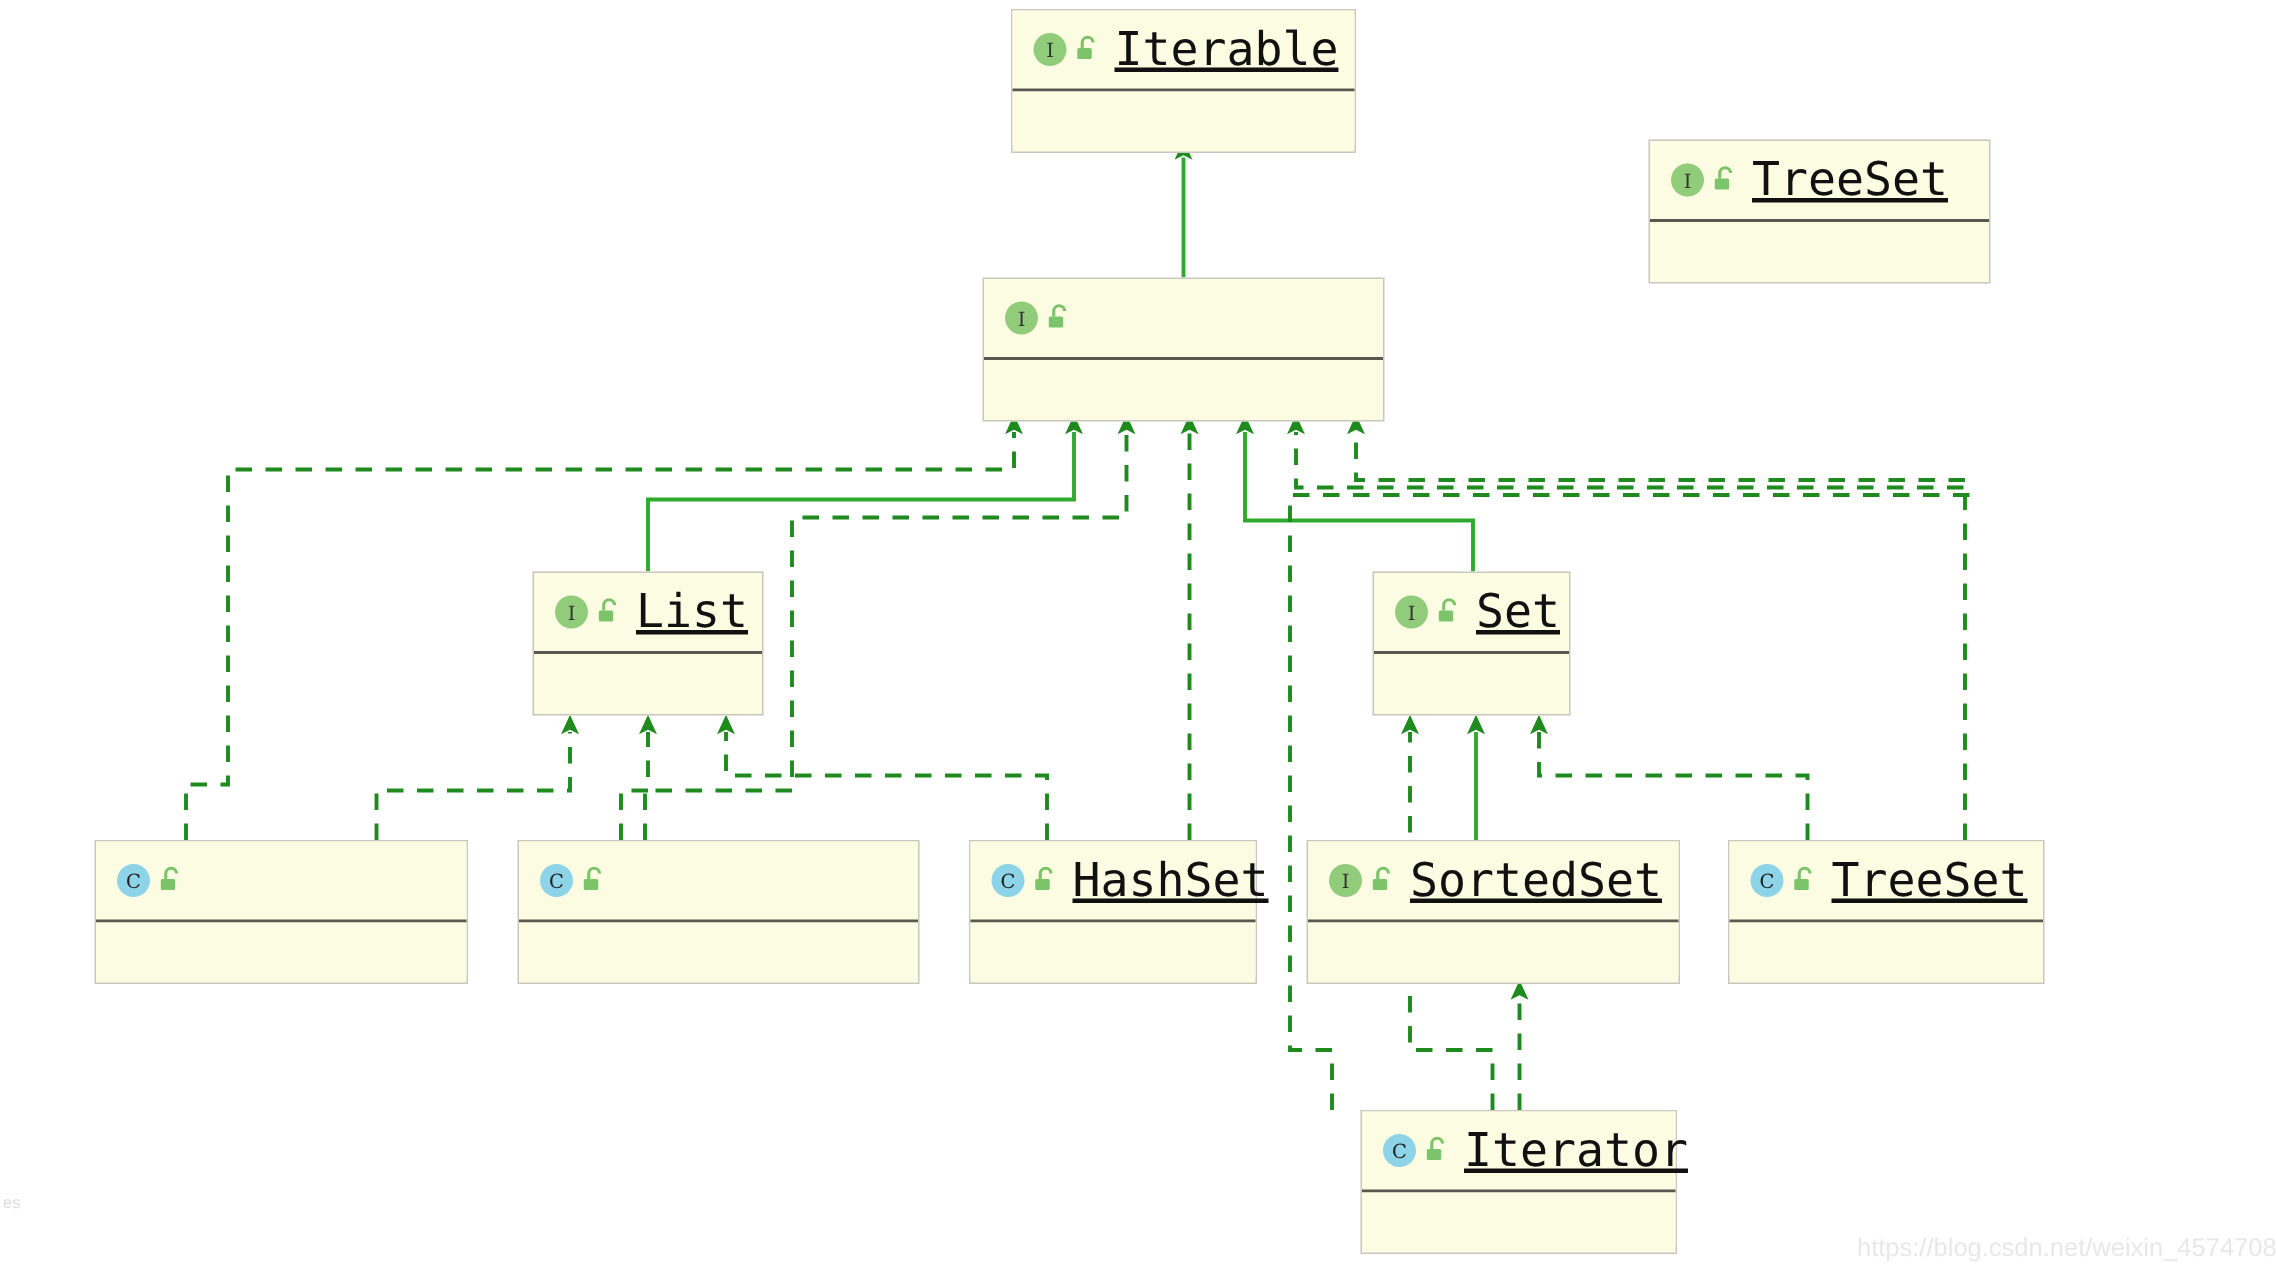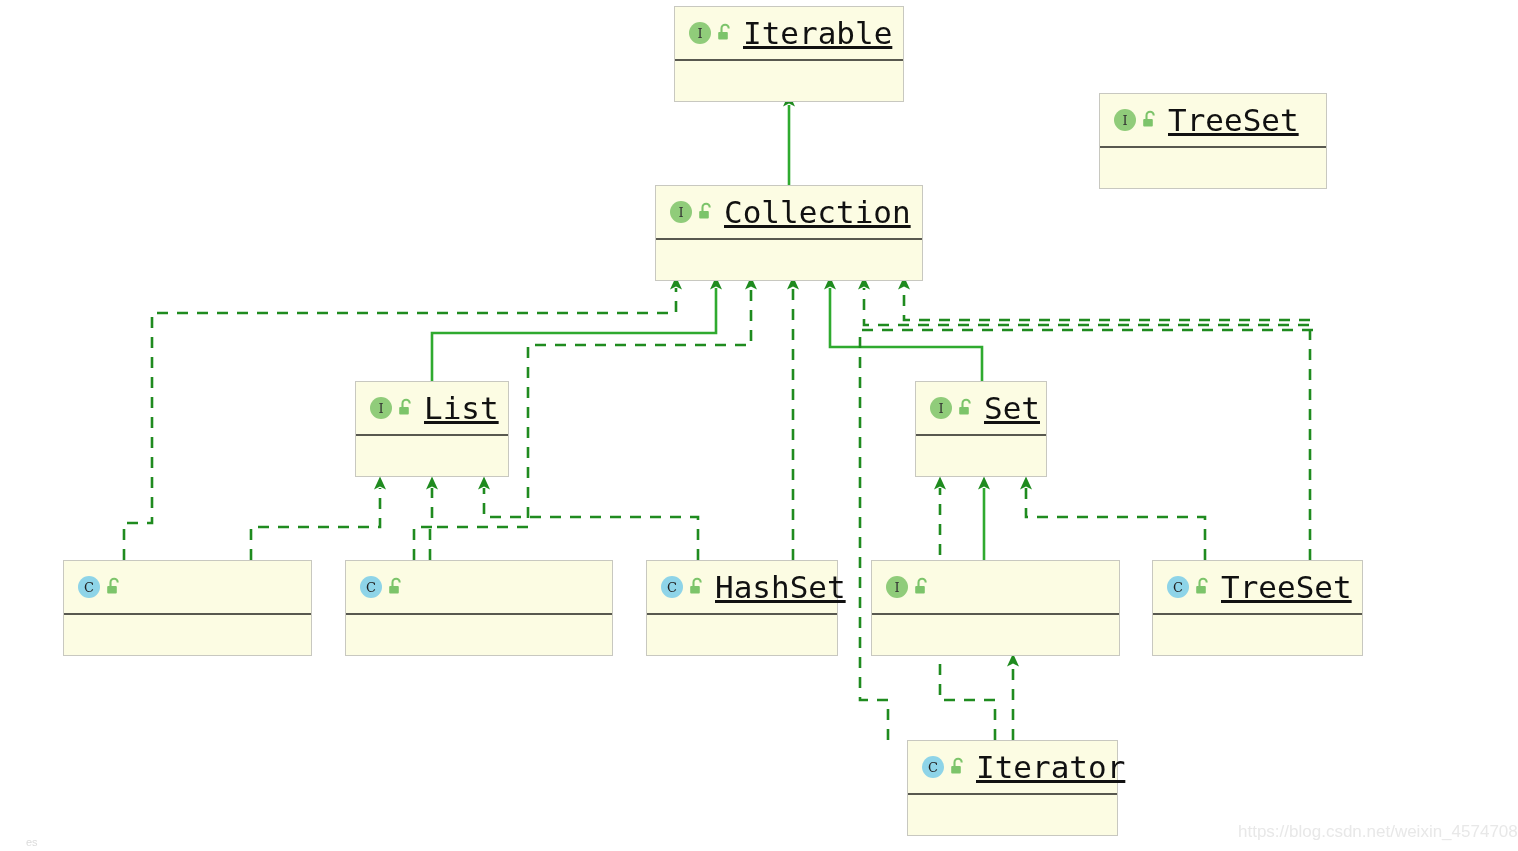--- a/index.html
+++ b/index.html
@@ -142,21 +142,20 @@
       <div class="uml-node" style="left: 655px; top: 185px; width: 268px; height: 96px;">
         <div class="uml-header">
           <svg width="26" height="26" viewBox="0 0 26 26" class="stereo-icon">
             <circle cx="13" cy="13" r="11" fill="#90cc7a"></circle>
             <text x="13" y="18" text-anchor="middle" font-size="13" font-family="&quot;DejaVu Serif&quot;, serif" fill="#333333">I</text>
           </svg>
           <svg width="18" height="20" viewBox="0 0 18 20" class="lock-icon">
             <path d="M5.5 9 L5.5 5.4 A3.6 3.6 0 0 1 12.7 5.4" fill="none" stroke="#7cc46a" stroke-width="2.1"></path>
             <rect x="2.2" y="9" width="9.6" height="7.4" rx="1" fill="#7cc46a"></rect>
           </svg>
-          <span class="uml-title">Collection</span>
         </div>
         <div class="uml-body"></div>
       </div>
       <div class="uml-node" style="left: 355px; top: 381px; width: 154px; height: 96px;">
         <div class="uml-header">
           <svg width="26" height="26" viewBox="0 0 26 26" class="stereo-icon">
             <circle cx="13" cy="13" r="11" fill="#90cc7a"></circle>
             <text x="13" y="18" text-anchor="middle" font-size="13" font-family="&quot;DejaVu Serif&quot;, serif" fill="#333333">I</text>
           </svg>
           <svg width="18" height="20" viewBox="0 0 18 20" class="lock-icon">
@@ -224,20 +223,21 @@
       <div class="uml-node" style="left: 871px; top: 560px; width: 249px; height: 96px;">
         <div class="uml-header">
           <svg width="26" height="26" viewBox="0 0 26 26" class="stereo-icon">
             <circle cx="13" cy="13" r="11" fill="#90cc7a"></circle>
             <text x="13" y="18" text-anchor="middle" font-size="13" font-family="&quot;DejaVu Serif&quot;, serif" fill="#333333">I</text>
           </svg>
           <svg width="18" height="20" viewBox="0 0 18 20" class="lock-icon">
             <path d="M5.5 9 L5.5 5.4 A3.6 3.6 0 0 1 12.7 5.4" fill="none" stroke="#7cc46a" stroke-width="2.1"></path>
             <rect x="2.2" y="9" width="9.6" height="7.4" rx="1" fill="#7cc46a"></rect>
           </svg>
+          <span class="uml-title">SortedSet</span>
         </div>
         <div class="uml-body"></div>
       </div>
       <div class="uml-node" style="left: 1152px; top: 560px; width: 211px; height: 96px;">
         <div class="uml-header">
           <svg width="26" height="26" viewBox="0 0 26 26" class="stereo-icon">
             <circle cx="13" cy="13" r="11" fill="#8ed4e8"></circle>
             <text x="13" y="18" text-anchor="middle" font-size="13" font-family="&quot;DejaVu Serif&quot;, serif" fill="#222222">C</text>
           </svg>
           <svg width="18" height="20" viewBox="0 0 18 20" class="lock-icon">
@@ -258,14 +258,14 @@
             <path d="M5.5 9 L5.5 5.4 A3.6 3.6 0 0 1 12.7 5.4" fill="none" stroke="#7cc46a" stroke-width="2.1"></path>
             <rect x="2.2" y="9" width="9.6" height="7.4" rx="1" fill="#7cc46a"></rect>
           </svg>
           <span class="uml-title">Iterator</span>
         </div>
         <div class="uml-body"></div>
       </div>
     </div>
 
   <div class="watermark" style="left: 1238px; top: 822px;">https://blog.csdn.net/weixin_45747080</div>
-  <div class="corner-mark" style="left: 2px; top: 836px; margin-left: 24px;">es</div>
+  <div class="corner-mark" style="left: 2px; top: 796px;">es</div>
 </div>
 
 </body></html>

